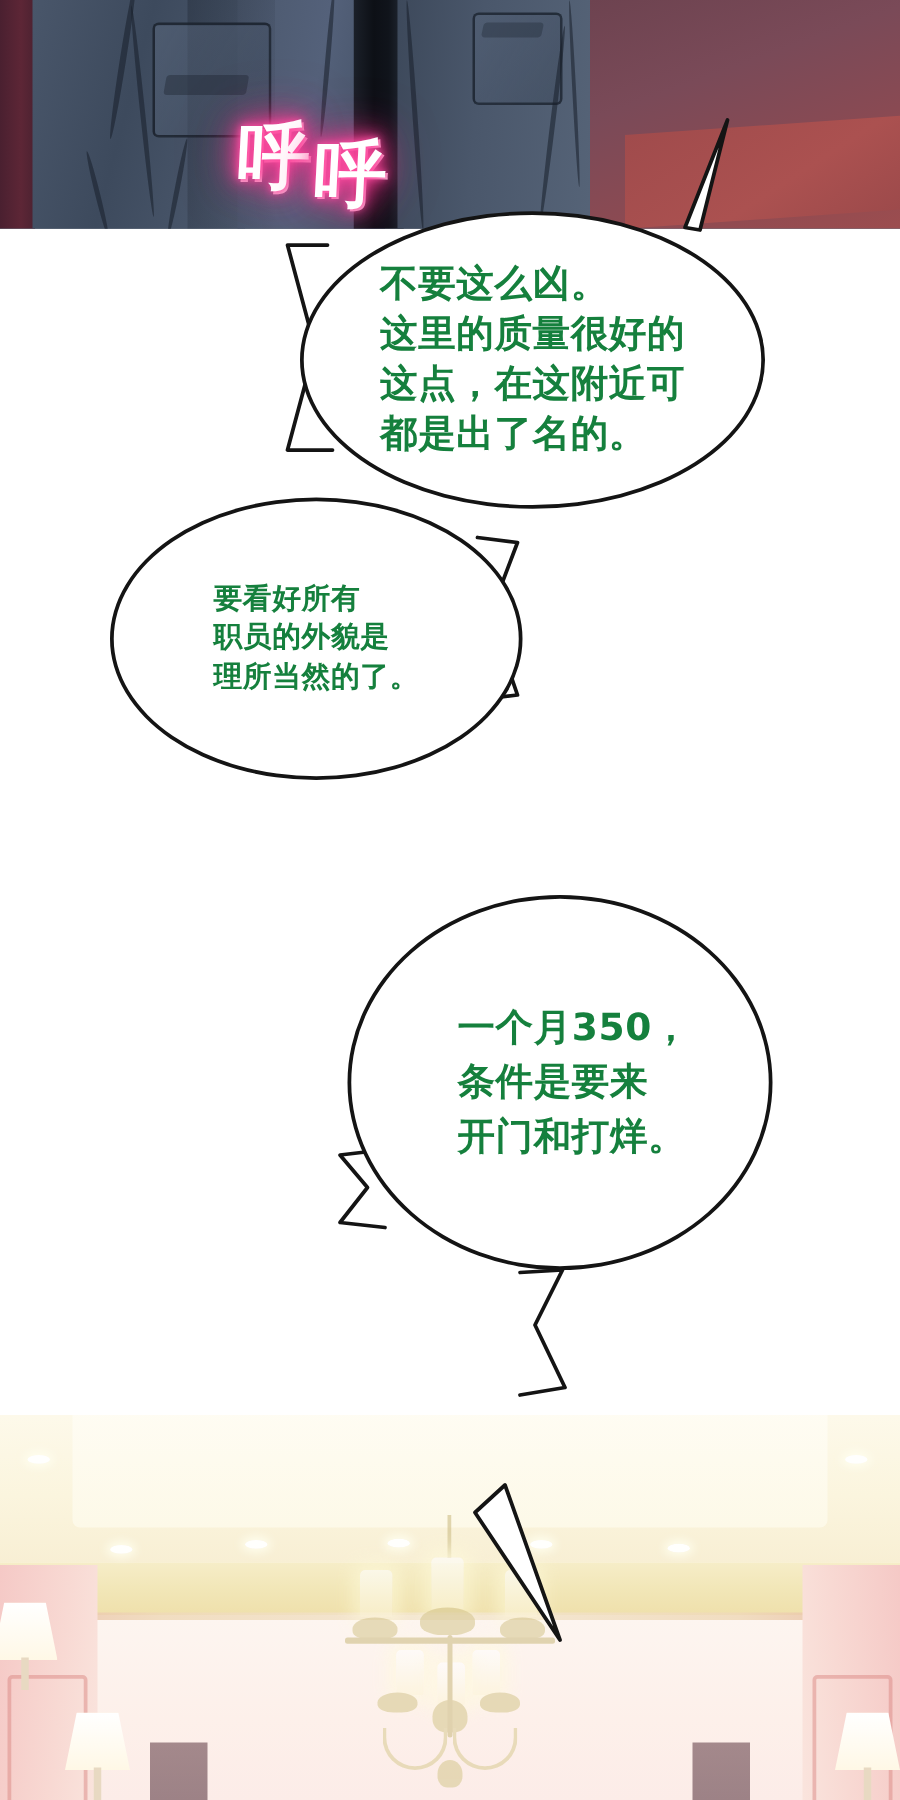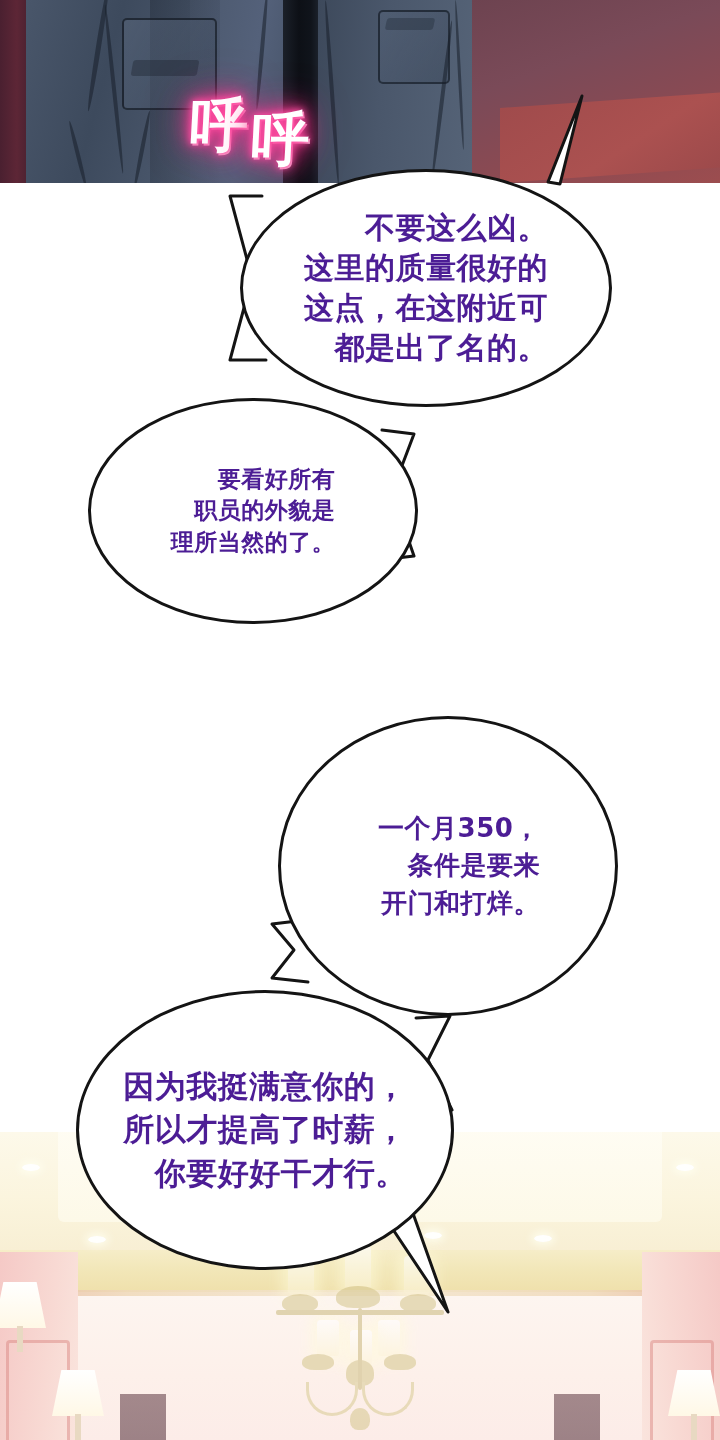--- a/index.html
+++ b/index.html
@@ -195,39 +195,39 @@
 
   
   .bubble{
     position:absolute;
     background:#ffffff;
     border:3px solid #141414;
     border-radius:50%;
     display:flex; align-items:center; justify-content:center;
   }
   .btxt{
-    text-align:right;
-    color:#4c1d95;
+    text-align:left;
+    color:#15803d;
     font-weight:700;
     font-family:"DejaVu Sans","Liberation Sans",sans-serif;
     line-height:1.30;
     letter-spacing:.5px;
     white-space:pre-line;
     user-select:text;
   }
   
   #b1{ left:240px; top:169px; width:372px; height:238px; }
   #b1 .btxt{ font-size:30px; line-height:1.33; }
 
   
   #b2{ left:88px; top:398px; width:330px; height:226px; }
   #b2 .btxt{ font-size:23px; line-height:1.36; }
   
   #b3{ left:278px; top:716px; width:340px; height:300px; }
-  #b3 .btxt{ font-size:26px; line-height:1.44;margin-left:22px; }
+  #b3 .btxt{ font-size:30px; line-height:1.44;margin-left:22px; }
   
   #b4{ left:76px; top:990px; width:378px; height:280px; }
   #b4 .btxt{ font-size:31px; line-height:1.40; }
 
   .overlay-svg{
     position:absolute; left:0; top:0; width:720px; height:1440px;
     pointer-events:none;
   }
 </style>
 </head>
@@ -345,19 +345,14 @@
 职员的外貌是
 理所当然的了。</div>
   </div>
 
   <div class="bubble" id="b3">
     <div class="btxt">一个月350，
 条件是要来
 开门和打烊。</div>
   </div>
 
-  <div class="bubble" id="b4">
-    <div class="btxt">因为我挺满意你的，
-所以才提高了时薪，
-你要好好干才行。</div>
-  </div>
 
 </div>
 
 </body></html>

